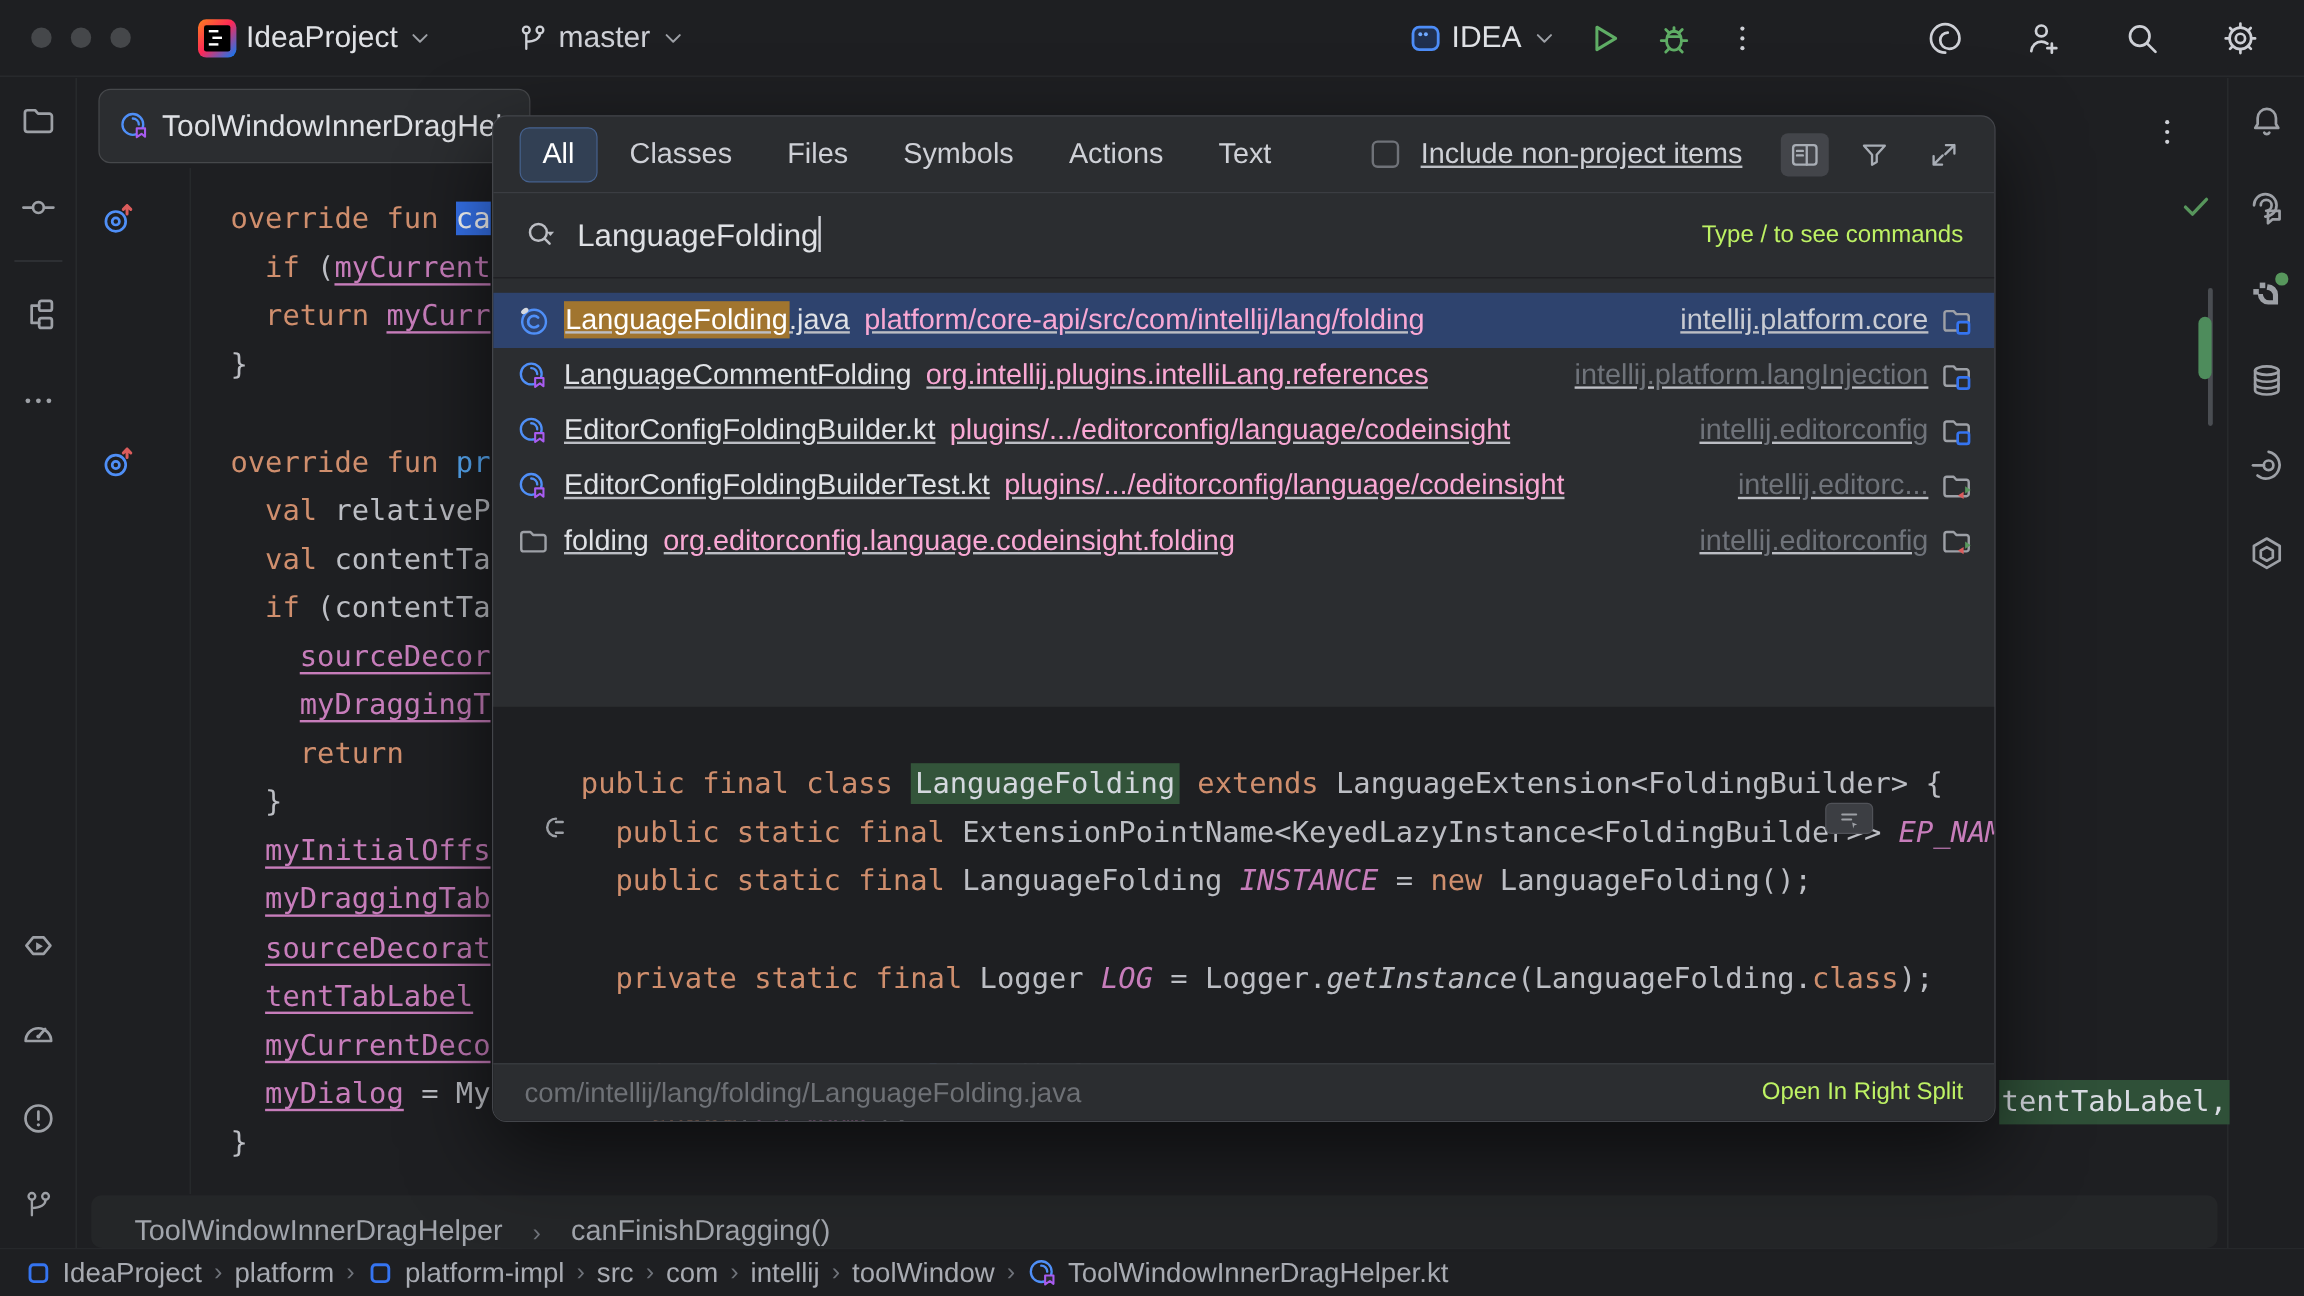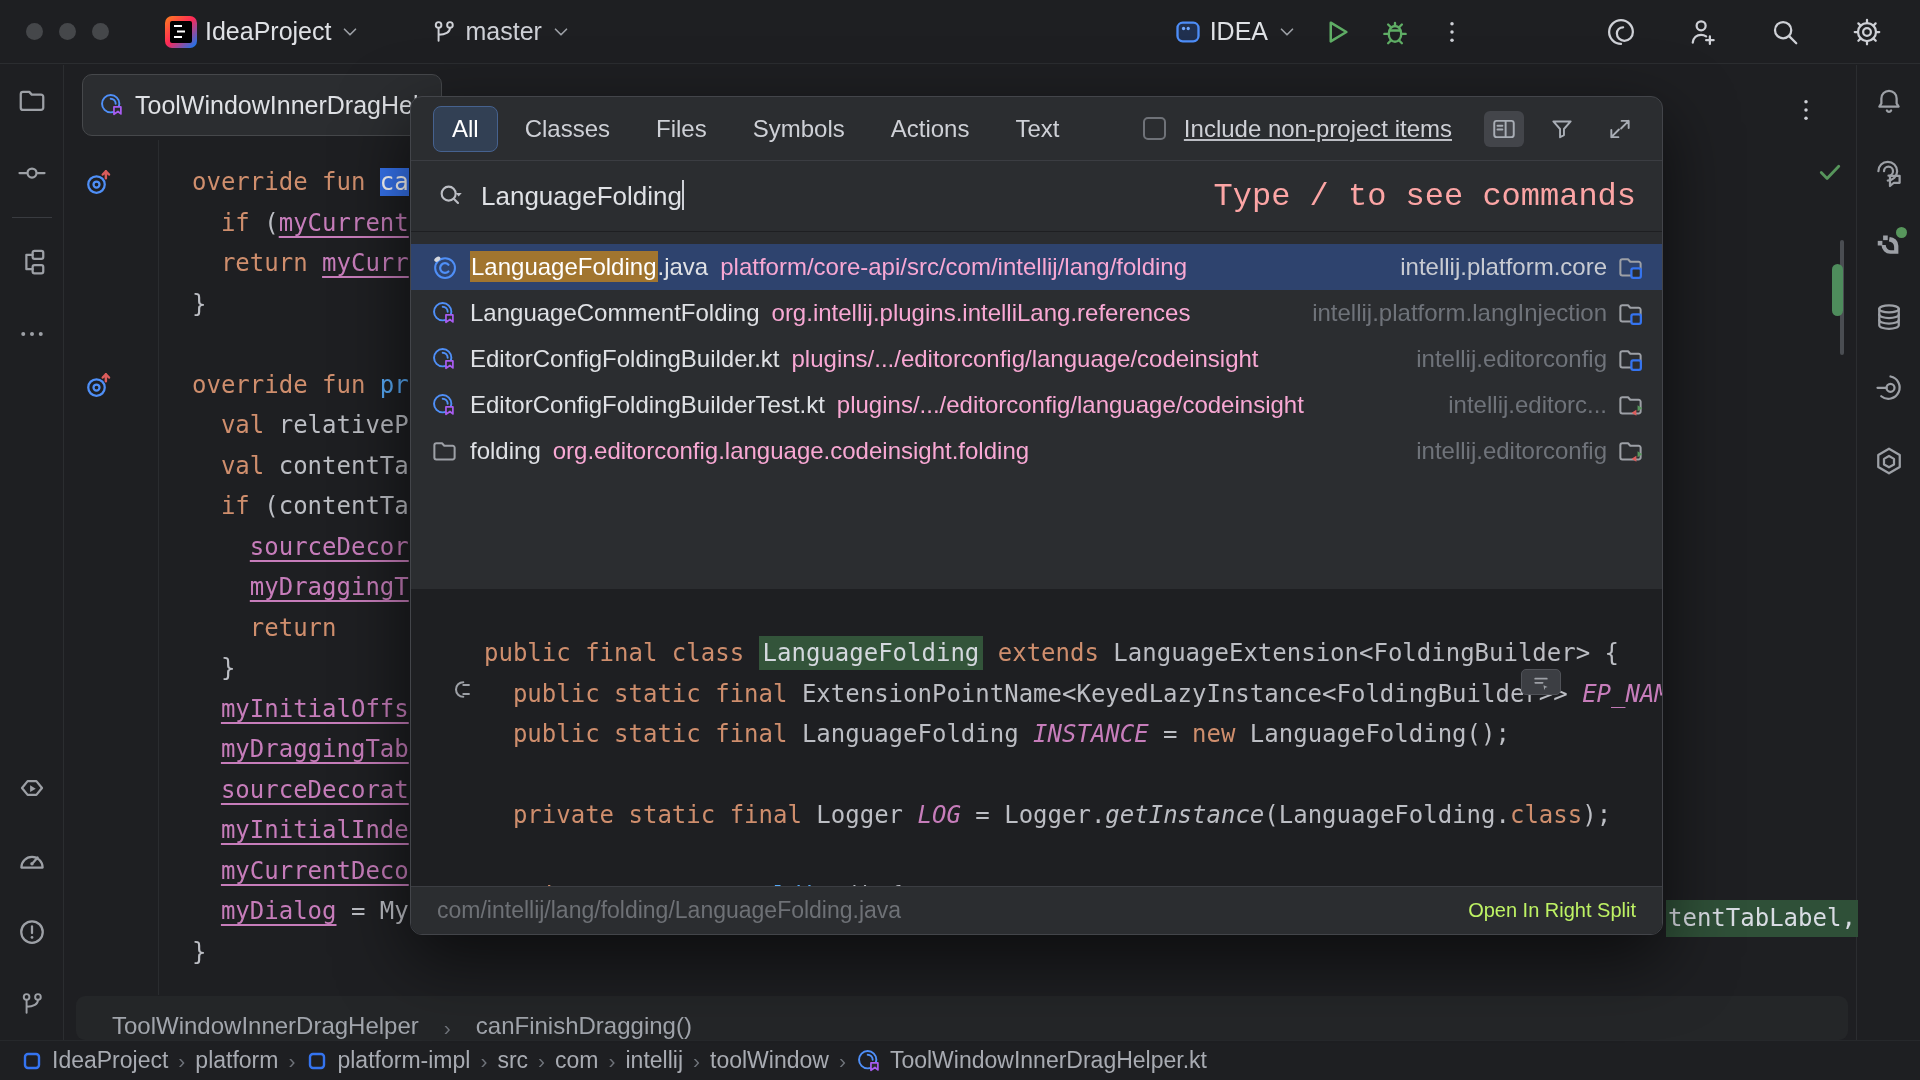--- a/index.html
+++ b/index.html
@@ -77,23 +77,23 @@
   .se-tab.active { background:#324054; border-color:#46628F; color:#FFFFFF; }
   #popup-tabs .right { margin-left:auto; display:flex; align-items:center; gap:18px;text-decoration:underline; }
   #include-checkbox { width:23px; height:23px; border:2px solid #6F7278; border-radius:5px; background:none; cursor:pointer; }
   #include-label { font-size:24px; color:#CED0D6; cursor:pointer; margin-right:14px; }
   .hdr-iconbtn { width:40px; height:36px; border:none; background:none; border-radius:6px; color:#A8ADB5;
     display:flex; align-items:center; justify-content:center; cursor:pointer; }
   .hdr-iconbtn.toggled { background:#43454A; }
   #search-row { height:71px; display:flex; align-items:center; padding:0 26px; border-bottom:1px solid #1E1F22; }
   #search-query { font-size:26px; color:#DFE1E5; margin-left:16px; white-space:pre; }
   .caret-bar { display:inline-block; width:2px; height:30px; background:#CED0D6; vertical-align:-5px; }
-  #search-hint { margin-left:auto; font-size:32px; color:#fca5a5;font-family:Liberation Mono, monospace; }
+  #search-hint { margin-left:auto; font-size:20px; color:#bef264; }
   #results { padding-top:12px; }
-  .result-row { height:46px; display:flex; align-items:center; padding:0 18px 0 20px; font-size:24px; cursor:pointer; }
+  .result-row { height:46px; display:flex; align-items:center; padding:0 18px 0 20px; font-size:24px; cursor:pointer;text-decoration:underline; }
   .result-row.selected { background:#2E436E; }
   .rr-icon { width:27px; margin-right:12px; flex:none; }
   .rr-name { color:#DFE1E5; white-space:nowrap; }
   .rr-match { background:#A1752F; color:#FFFFFF; padding:2px 1px; }
   .rr-path { color:#f9a8d4; margin-left:12px; white-space:nowrap; overflow:hidden; }
   .rr-module { margin-left:auto; color:#6F737A; white-space:nowrap; padding-left:16px; }
   .result-row.selected .rr-module { color:#C8CBD2; }
   .rr-modicon { width:27px; margin-left:10px; flex:none; }
   #preview { position:absolute; left:0; top:492px; width:100%; height:411px; background:#1E1F22; overflow:hidden; }
   #preview-code { position:absolute; left:73px; top:44px; width:1180px; }
@@ -332,21 +332,21 @@
     <div class="code-line"><span class="tk-pl">  </span><span class="tk-kw">val </span><span class="tk-pl">relativeP</span></div>
     <div class="code-line"><span class="tk-pl">  </span><span class="tk-kw">val </span><span class="tk-pl">contentTa</span></div>
     <div class="code-line"><span class="tk-pl">  </span><span class="tk-kw">if </span><span class="tk-pl">(contentTa</span></div>
     <div class="code-line"><span class="tk-pl">    </span><span class="tk-fldu">sourceDecor</span></div>
     <div class="code-line"><span class="tk-pl">    </span><span class="tk-fldu">myDraggingT</span></div>
     <div class="code-line"><span class="tk-pl">    </span><span class="tk-kw">return</span></div>
     <div class="code-line"><span class="tk-pl">  }</span></div>
     <div class="code-line"><span class="tk-pl">  </span><span class="tk-fldu">myInitialOffs</span></div>
     <div class="code-line"><span class="tk-pl">  </span><span class="tk-fldu">myDraggingTab</span></div>
     <div class="code-line"><span class="tk-pl">  </span><span class="tk-fldu">sourceDecorat</span></div>
-    <div class="code-line"><span class="tk-pl">  </span><span class="tk-fldu">myInitialInde</span></div>
+    <div class="code-line"><span class="tk-pl">  </span><span class="tk-fldu">tentTabLabel</span></div>
     <div class="code-line"><span class="tk-pl">  </span><span class="tk-fldu">myCurrentDeco</span></div>
     <div class="code-line"><span class="tk-pl">  </span><span class="tk-fldu">myDialog</span><span class="tk-pl"> = My</span></div>
     <div class="code-line"><span class="tk-pl">}</span></div>
   </div>
 <div id="override-markers"></div>
 <div class="editor-occurrence">tentTabLabel,</div>
 <span id="inspect-check">
     <svg width="28" height="28" viewBox="0 0 24 24" fill="none" stroke="#57965C" stroke-width="2.4" stroke-linecap="round" stroke-linejoin="round">
       <path d="M4.5 12.5l5 5L19.5 7"></path>
     </svg>

